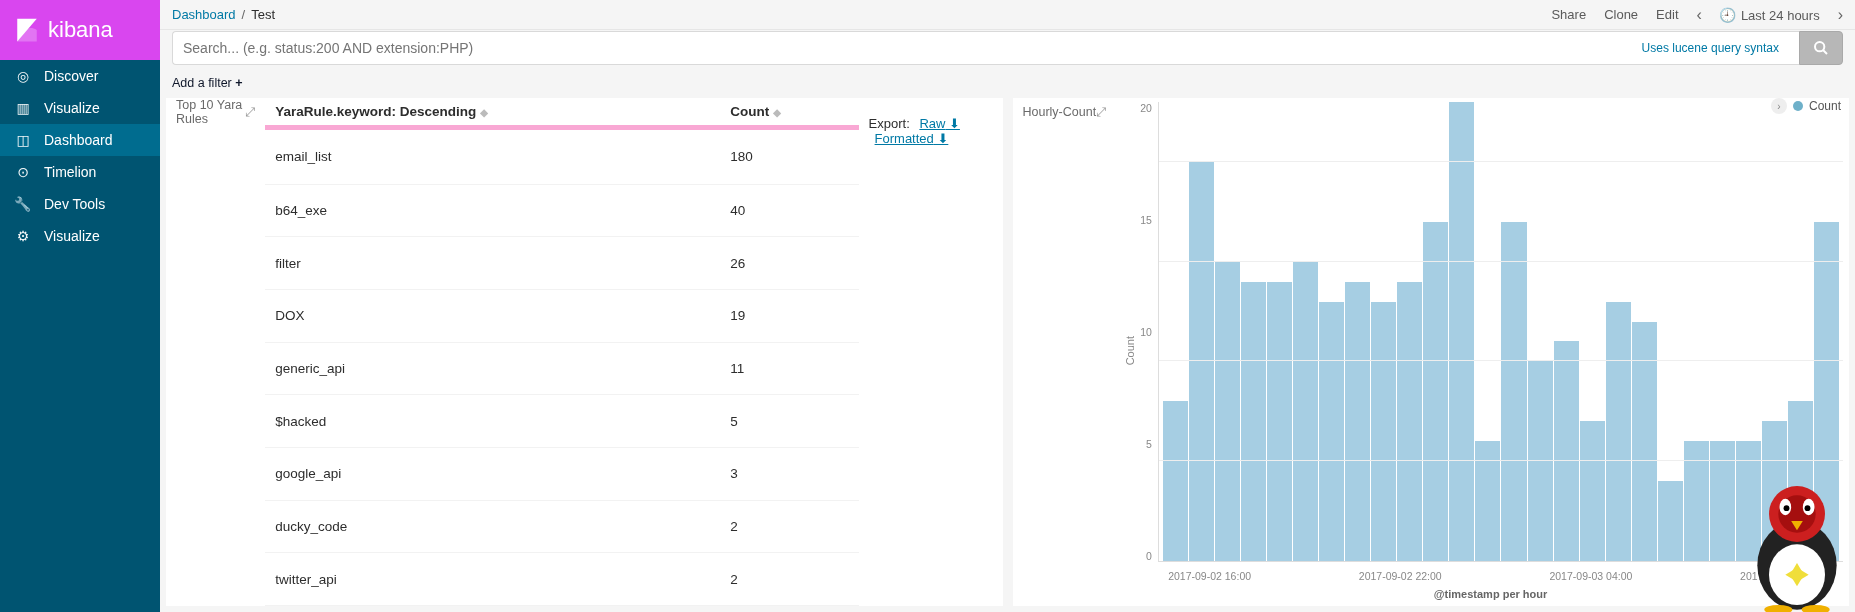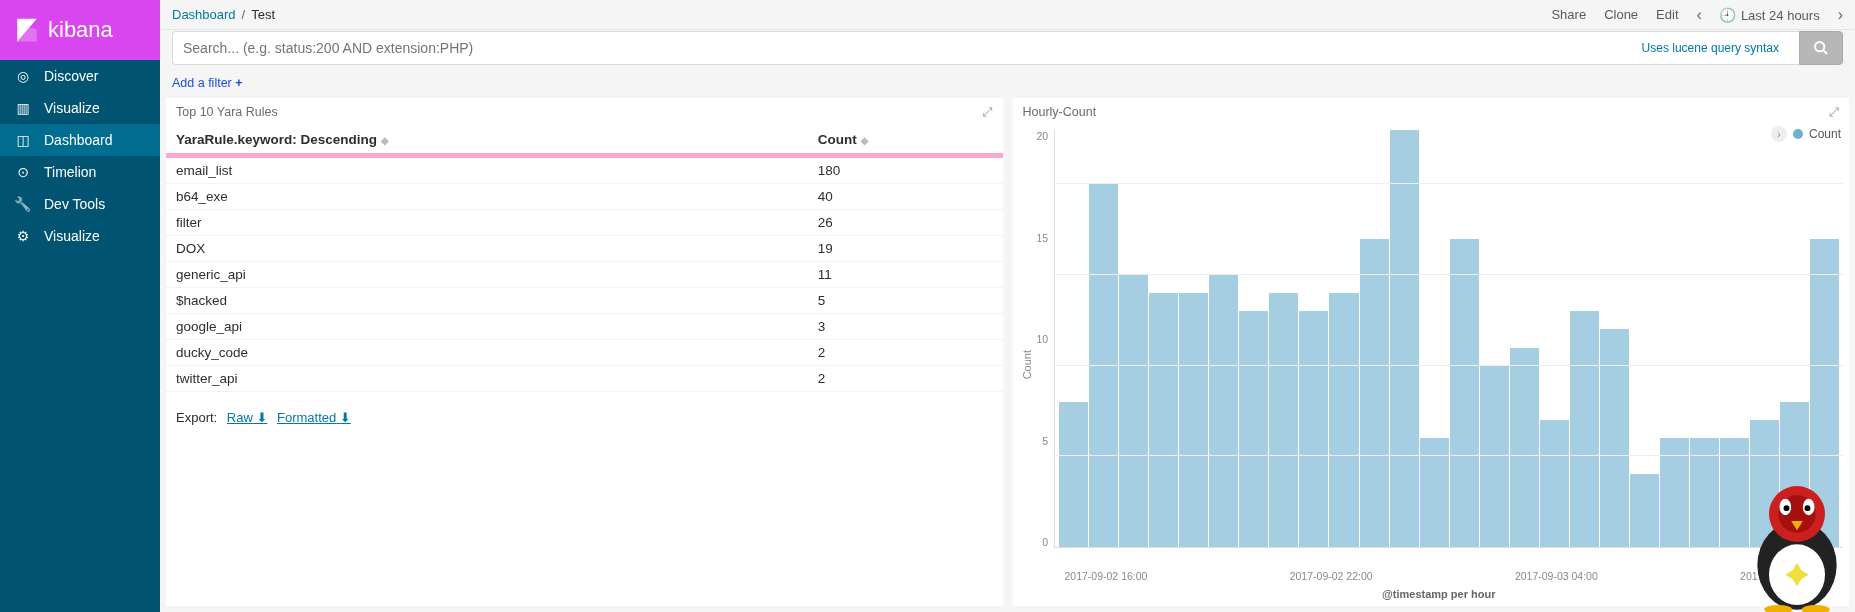--- a/index.html
+++ b/index.html
@@ -29,24 +29,24 @@
 .topbar-actions .icn { font-size:14px; }
 .chev { font-size:16px; color:#666; cursor:pointer; }
 
 .searchbar { display:flex; align-items:center; height:44px; padding:0 12px 8px; gap:0; }
 .search-input { flex:1; height:34px; border:1px solid #d9d9d9; border-right:none; border-radius:4px 0 0 4px; background:#fff; padding:0 10px; font-size:14px; color:#333; display:flex; align-items:center; }
 .search-input input { border:none; outline:none; flex:1; font-size:14px; color:#333; background:transparent; }
 .search-hint { color:#0079a5; font-size:12px; padding:0 10px; white-space:nowrap; cursor:pointer; }
 .search-btn { width:44px; height:34px; background:#b7b7b7; border:1px solid #a9a9a9; border-radius:0 4px 4px 0; display:flex; align-items:center; justify-content:center; color:#fff; cursor:pointer; }
 
 .filterbar { padding:2px 12px 8px; font-size:12.5px; }
-.filterbar a { color:#1d4ed8; text-decoration:none; cursor:pointer; }
+.filterbar a { color:#0f172a; text-decoration:none; cursor:pointer; }
 
 .panels { flex:1; display:flex; gap:10px; padding:0 6px 6px; min-height:0; }
-.panel { background:#fff; flex:1; display:flex; flex-direction:column; min-width:0; }
+.panel { background:#fff; flex:1; display:flex; flex-direction:row; min-width:0;justify-content:space-between; }
 .panel-header { display:flex; align-items:center; height:28px; padding:0 10px; font-size:12.5px; color:#6a6a6a; }
 .panel-header .spacer { flex:1; }
 .panel-header .expand { cursor:pointer; color:#999; }
 
 
 .tbl { width:100%; border-collapse:collapse; }
 .tbl th { text-align:left; padding:6px 10px; font-size:13.5px; border-bottom:5px solid #f9a8d4; color:#2d2d2d; }
 .tbl th .sort { color:#bbb; font-size:10px; margin-left:4px; }
 .tbl td { padding:5px 10px; font-size:13.5px; border-bottom:1px solid #f2f2f2; }
 .export-row { padding:18px 10px 6px; font-size:13px; }
@@ -60,21 +60,21 @@
 
 .plot { flex:1; display:flex; }
 .yaxis-label { writing-mode:vertical-rl; transform:rotate(180deg); font-size:11px; color:#888; align-self:center; padding:0 2px; }
 .plot-inner { flex:1; display:flex; flex-direction:column; }
 .grid-wrap { flex:1; display:flex; }
 .yticks { display:flex; flex-direction:column; justify-content:space-between; align-items:flex-end; padding:0 6px 0 2px; font-size:10.5px; color:#888; }
 .bars-frame { flex:1; position:relative; border-left:1px solid #ddd; border-bottom:1px solid #ddd; }
 .gridline { position:absolute; left:0; right:0; border-top:1px solid #eee; }
 .bars { position:absolute; left:0; right:0; top:0; bottom:0; display:flex; align-items:flex-end; gap:1px; padding:0 4px; }
 .bar { flex:1; background:#a6cee3; }
-.xaxis { display:flex; justify-content:space-between; padding:22px 20px 0 30px; font-size:10.5px; color:#888; }
+.xaxis { display:flex; justify-content:space-between; padding:8px 20px 0 30px; font-size:10.5px; color:#888; }
 .xlabel { text-align:center; font-size:11px; color:#666; padding-top:6px; font-weight:bold; }
 
 
 .mascot { position:absolute; right:-8px; bottom:-6px; width:120px; height:140px; pointer-events:none; }
 </style>
 </head>
 <body>
 
 <div class="app">
   <aside class="sidebar">

